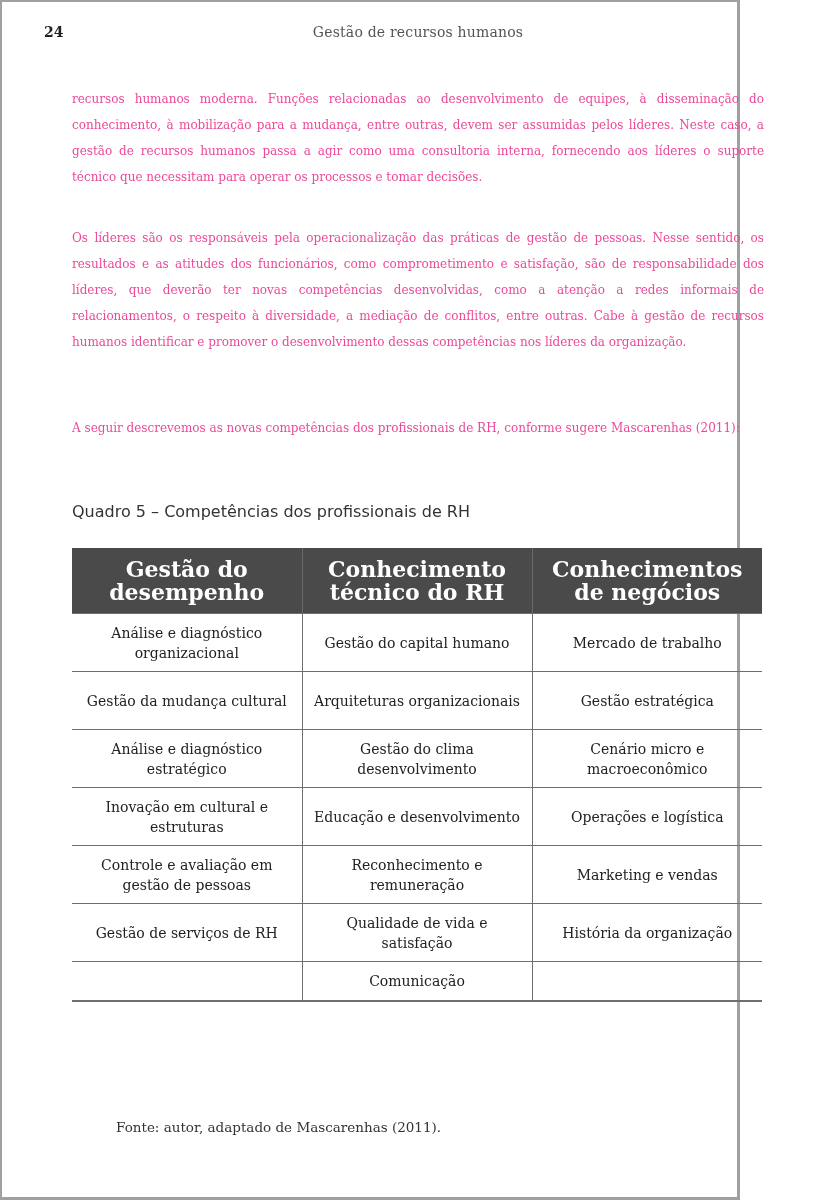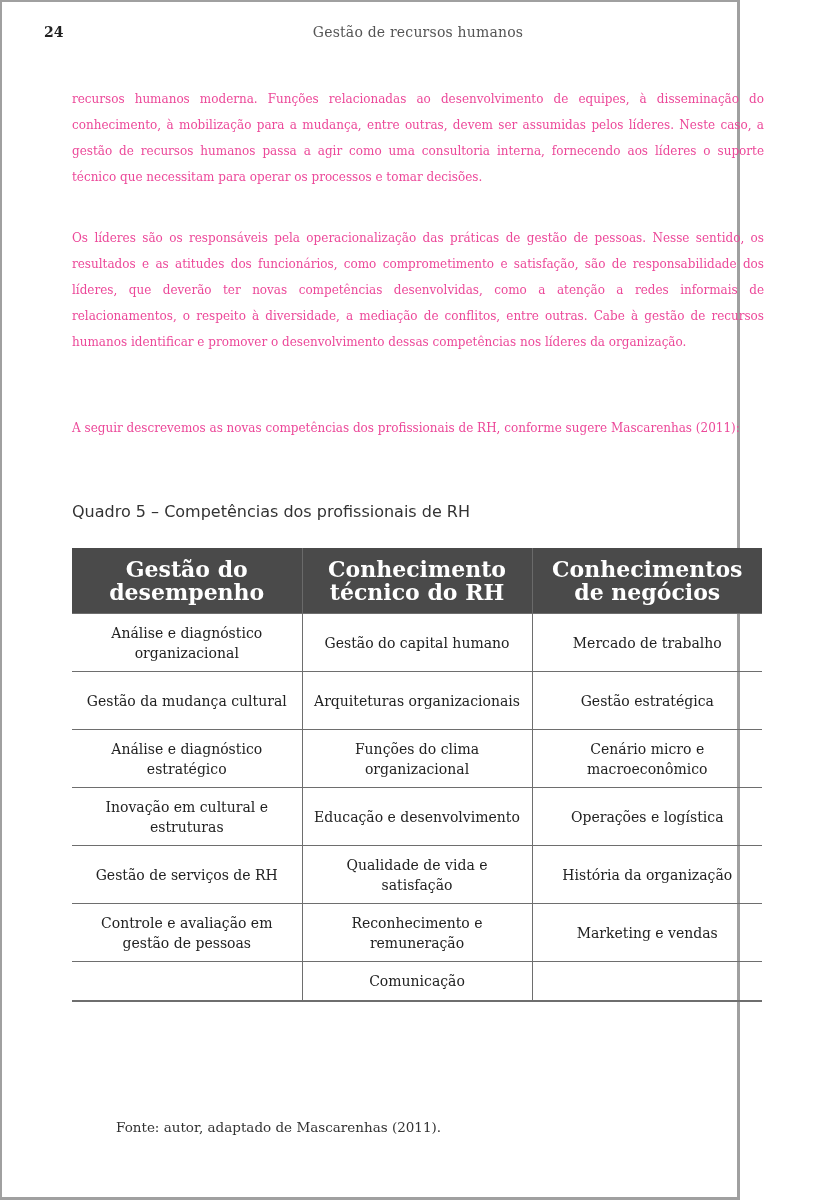--- a/index.html
+++ b/index.html
@@ -88,37 +88,37 @@
         <td>Gestão do capital humano</td>
         <td>Mercado de trabalho</td>
       </tr>
       <tr>
         <td>Gestão da mudança cultural</td>
         <td>Arquiteturas organizacionais</td>
         <td>Gestão estratégica</td>
       </tr>
       <tr>
         <td>Análise e diagnóstico estratégico</td>
-        <td>Funções do clima organizacional</td>
+        <td>Gestão do clima desenvolvimento</td>
         <td>Cenário micro e macroeconômico</td>
       </tr>
       <tr>
         <td>Inovação em cultural e estruturas</td>
         <td>Educação e desenvolvimento</td>
         <td>Operações e logística</td>
       </tr>
       <tr>
+        <td>Controle e avaliação em gestão de pessoas</td>
+        <td>Reconhecimento e remuneração</td>
+        <td>Marketing e vendas</td>
+      </tr>
+      <tr>
         <td>Gestão de serviços de RH</td>
         <td>Qualidade de vida e satisfação</td>
         <td>História da organização</td>
-      </tr>
-      <tr>
-        <td>Controle e avaliação em gestão de pessoas</td>
-        <td>Reconhecimento e remuneração</td>
-        <td>Marketing e vendas</td>
       </tr>
       <tr class="last">
         <td></td>
         <td>Comunicação</td>
         <td></td>
       </tr>
     </tbody>
   </table>
 
   <div class="source">Fonte: autor, adaptado de Mascarenhas (2011).</div>

